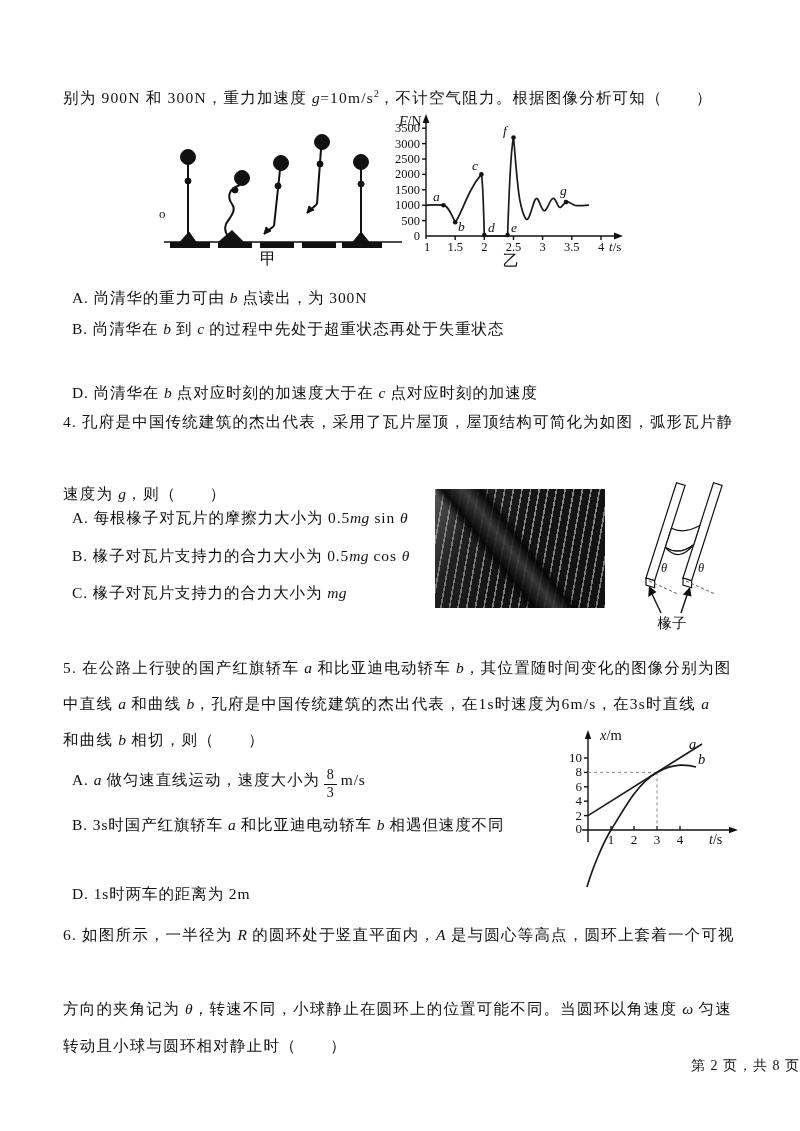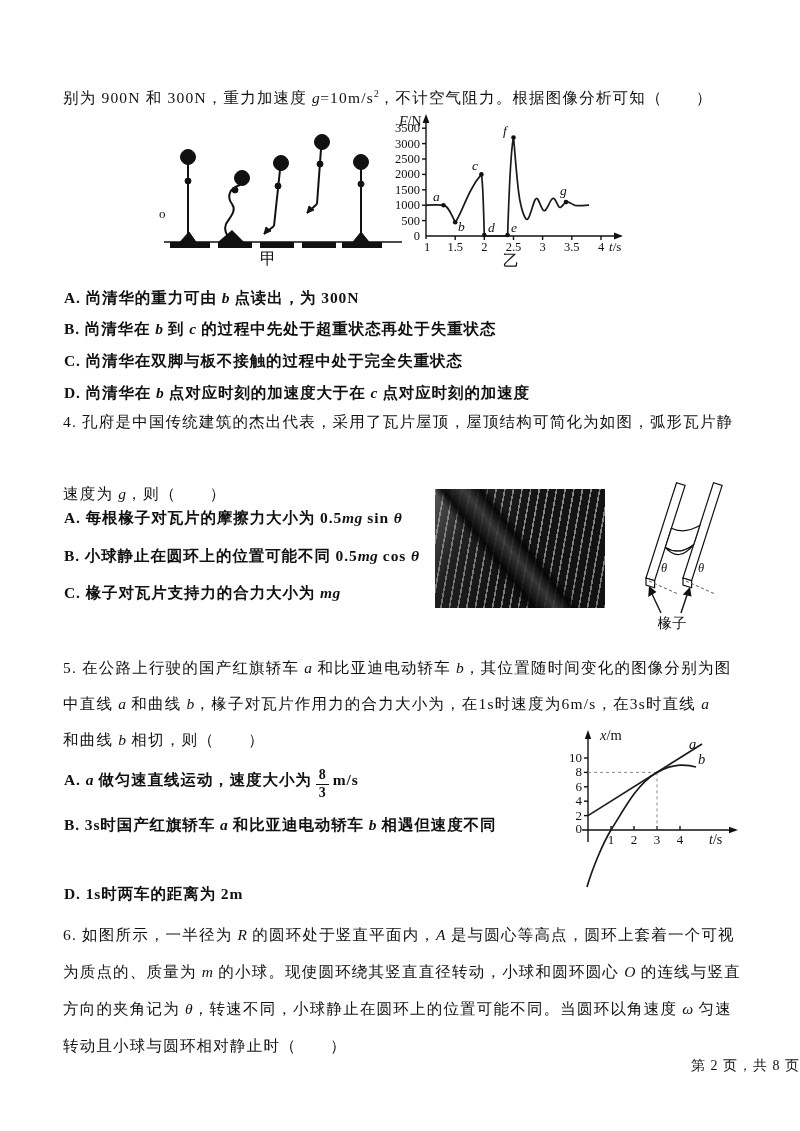--- a/index.html
+++ b/index.html
@@ -1,20 +1,20 @@
 <!DOCTYPE html>
 <html><head>
 <meta charset="utf-8">
 <style>
   html,body{margin:0;padding:0;background:#fff;}
   .page{position:relative;width:800px;height:1131px;background:#ffffff;overflow:hidden;
         font-family:"Liberation Serif","DejaVu Serif",serif;color:#111;}
   .line{position:absolute;left:63px;font-size:15.5px;letter-spacing:1.2px;
         white-space:nowrap;line-height:20px;}
-  .opt{left:64px;letter-spacing:0.9px;font-weight:bold;}
+  .opt{left:72px;letter-spacing:0.9px;}
   .v{font-style:italic;letter-spacing:0.3px;}
   .sup{vertical-align:super;font-size:0.62em;letter-spacing:0;}
   .frac{display:inline-block;text-align:center;vertical-align:-12px;line-height:1.05;
         margin:0 4px;font-size:14px;letter-spacing:0;}
   .frac .num{display:block;border-bottom:1.3px solid #111;padding:0 3px 1px;}
   .frac .den{display:block;padding-top:1px;}
   .figure{position:absolute;}
   svg text{font-family:"Liberation Serif","DejaVu Serif",serif;fill:#111;}
   svg .iv{font-style:italic;}
   .photo{position:absolute;left:435px;top:489px;width:170px;height:119px;
@@ -137,21 +137,20 @@
       <text x="95" y="126">d</text>
       <text x="118" y="126">e</text>
       <text x="110" y="29">f</text>
       <text x="167" y="89">g</text>
     </g>
     <text x="118" y="160" font-size="16" text-anchor="middle">乙</text>
   </svg>
 
   <div class="line opt" style="top:288px"><span>A. 尚清华的重力可由 </span><span class="v">b</span><span> 点读出，为 300N</span></div>
   <div class="line opt" style="top:319px"><span>B. 尚清华在 </span><span class="v">b</span><span> 到 </span><span class="v">c</span><span> 的过程中先处于超重状态再处于失重状态</span></div>
-  <div class="line opt" style="top:351px"><span>C. 尚清华在双脚与板不接触的过程中处于完全失重状态</span></div>
   <div class="line opt" style="top:383px"><span>D. 尚清华在 </span><span class="v">b</span><span> 点对应时刻的加速度大于在 </span><span class="v">c</span><span> 点对应时刻的加速度</span></div>
 
   <div class="line" style="top:412px"><span>4. 孔府是中国传统建筑的杰出代表，采用了瓦片屋顶，屋顶结构可简化为如图，弧形瓦片静</span></div>
   <div class="line" style="top:484px"><span>速度为 </span><span class="v">g</span><span>，则（　　）</span></div>
 
   <div class="photo"></div>
 
   <svg class="figure" style="left:634px;top:477px" width="114" height="155" viewBox="0 0 114 155">
     <g fill="#fff" stroke="#111" stroke-width="1.2">
       <path d="M12,101 L42.5,5.7 L51.1,8.4 L20.6,103.7 Z"></path>
@@ -172,25 +171,25 @@
     <g stroke="#111" stroke-width="1.4" fill="#111">
       <line x1="27" y1="136" x2="18" y2="117"></line>
       <polygon points="15,109 14.2,120 22.5,115" stroke="none"></polygon>
       <line x1="47" y1="136" x2="53" y2="118"></line>
       <polygon points="56,110 48.8,117.5 57.5,119.5" stroke="none"></polygon>
     </g>
     <text x="38" y="151" font-size="14.5" text-anchor="middle">椽子</text>
   </svg>
 
   <div class="line opt" style="top:508px"><span>A. 每根椽子对瓦片的摩擦力大小为 </span><span>0.5</span><span class="v">mg</span><span> sin </span><span class="v">θ</span></div>
-  <div class="line opt" style="top:546px"><span>B. 小球静止在圆环上的位置可能不同 </span><span>0.5</span><span class="v">mg</span><span> cos </span><span class="v">θ</span></div>
+  <div class="line opt" style="top:546px"><span>B. 椽子对瓦片支持力的合力大小为 </span><span>0.5</span><span class="v">mg</span><span> cos </span><span class="v">θ</span></div>
   <div class="line opt" style="top:583px"><span>C. 椽子对瓦片支持力的合力大小为 </span><span class="v">mg</span></div>
 
   <div class="line" style="top:658px"><span>5. 在公路上行驶的国产红旗轿车 </span><span class="v">a</span><span> 和比亚迪电动轿车 </span><span class="v">b</span><span>，其位置随时间变化的图像分别为图</span></div>
-  <div class="line" style="top:694px"><span>中直线 </span><span class="v">a</span><span> 和曲线 </span><span class="v">b</span><span>，椽子对瓦片作用力的合力大小为，在1s时速度为6m/s，在3s时直线 </span><span class="v">a</span></div>
+  <div class="line" style="top:694px"><span>中直线 </span><span class="v">a</span><span> 和曲线 </span><span class="v">b</span><span>，孔府是中国传统建筑的杰出代表，在1s时速度为6m/s，在3s时直线 </span><span class="v">a</span></div>
   <div class="line" style="top:730px"><span>和曲线 </span><span class="v">b</span><span> 相切，则（　　）</span></div>
 
   <svg class="figure" style="left:556px;top:722px" width="192" height="198" viewBox="0 0 192 198">
     <g stroke="#111" stroke-width="1.4" fill="#111">
       <line x1="32" y1="120" x2="32" y2="15"></line>
       <polygon points="32,8 28.8,17 35.2,17" stroke="none"></polygon>
       <line x1="26" y1="108" x2="175" y2="108"></line>
       <polygon points="182,108 173,104.8 173,111.2" stroke="none"></polygon>
       <line x1="28" y1="36" x2="32" y2="36"></line>
         <line x1="28" y1="50.4" x2="32" y2="50.4"></line>
@@ -226,19 +225,18 @@
     <path fill="none" stroke="#1a1a1a" stroke-width="1.7" d="M31,165 C36.5,146 47,121 55,108 C63,95.2 70.5,82 78,72 C85.5,62 93.5,54.5 101,50.4 C108.5,46.3 116,43.6 124,43.2 C130,43 136,43.8 140,45"></path>
     <text x="133" y="27" font-size="14.5" font-style="italic">a</text>
     <text x="142" y="42" font-size="14.5" font-style="italic">b</text>
   </svg>
 
   <div class="line opt" style="top:768px"><span>A. </span><span class="v">a</span><span> 做匀速直线运动，速度大小为</span><span class="frac"><span class="num">8</span><span class="den">3</span></span><span>m/s</span></div>
   <div class="line opt" style="top:815px"><span>B. 3s时国产红旗轿车 </span><span class="v">a</span><span> 和比亚迪电动轿车 </span><span class="v">b</span><span> 相遇但速度不同</span></div>
   <div class="line opt" style="top:884px"><span>D. 1s时两车的距离为 2m</span></div>
 
   <div class="line" style="top:925px"><span>6. 如图所示，一半径为 </span><span class="v">R</span><span> 的圆环处于竖直平面内，</span><span class="v">A</span><span> 是与圆心等高点，圆环上套着一个可视</span></div>
-  <div class="line" style="top:962px"><span>为质点的、质量为 </span><span class="v">m</span><span> 的小球。现使圆环绕其竖直直径转动，小球和圆环圆心 </span><span class="v">O</span><span> 的连线与竖直</span></div>
   <div class="line" style="top:999px"><span>方向的夹角记为 </span><span class="v">θ</span><span>，转速不同，小球静止在圆环上的位置可能不同。当圆环以角速度 </span><span class="v">ω</span><span> 匀速</span></div>
   <div class="line" style="top:1036px"><span>转动且小球与圆环相对静止时（　　）</span></div>
 
   <div class="footer">第 2 页，共 8 页</div>
 
 </div>
 
 </body></html>

